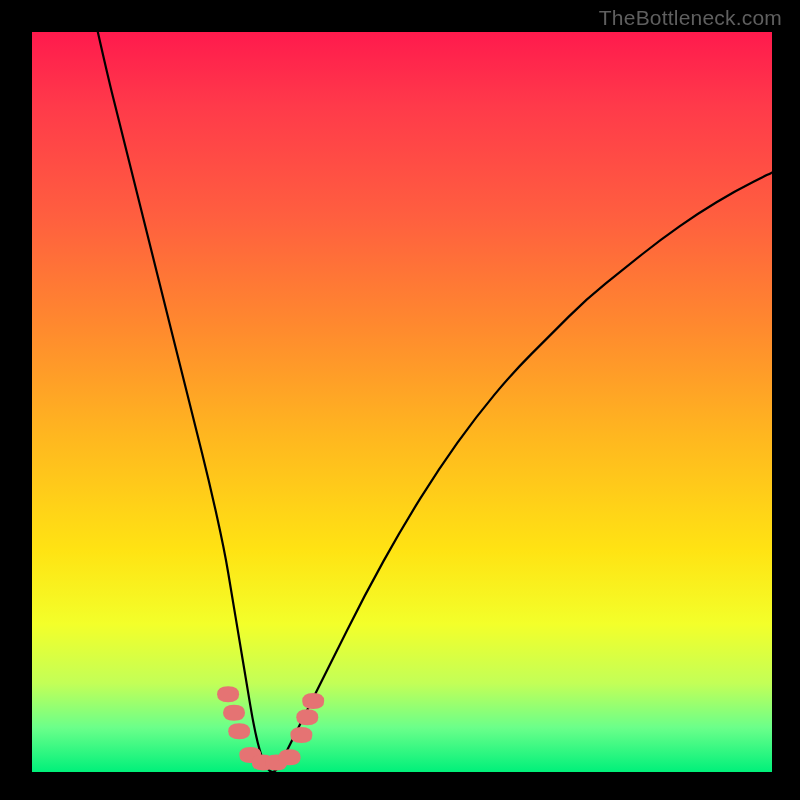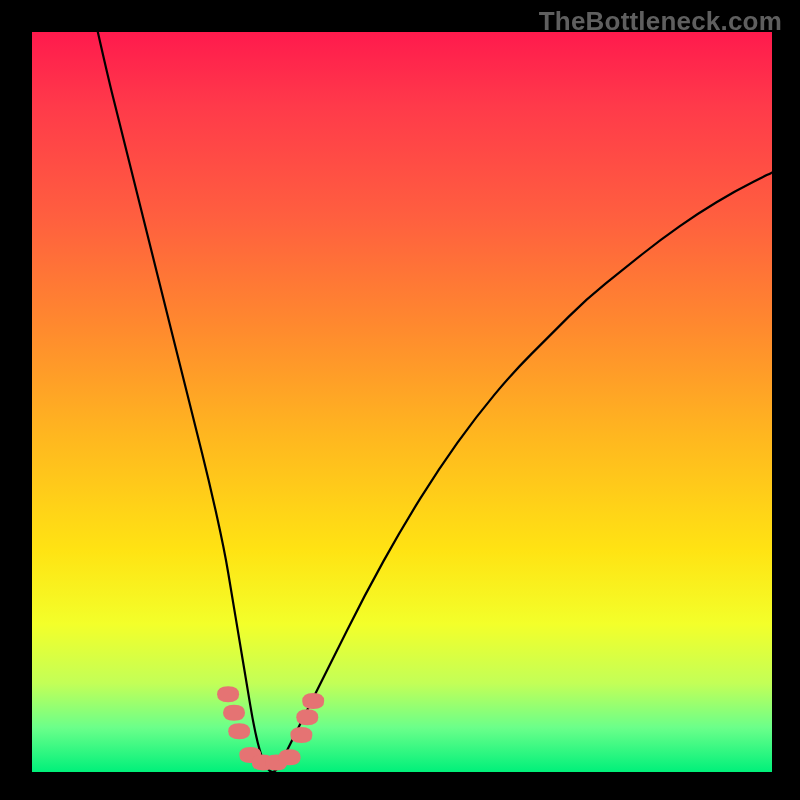--- a/index.html
+++ b/index.html
@@ -15,22 +15,22 @@
     position: relative;
     width: 800px;
     height: 800px;
     background: #000;
   }
   .watermark {
     position: absolute;
     top: 6px;
     right: 18px;
     color: #5f5f5f;
-    font-size: 26px;
-    font-weight: 700;
+    font-size: 21px;
+    font-weight: 400;
     letter-spacing: 0.2px;
     z-index: 50;
     user-select: none;
   }
   .plot-area {
     position: absolute;
     left: 32px;
     top: 32px;
     width: 740px;
     height: 740px;

